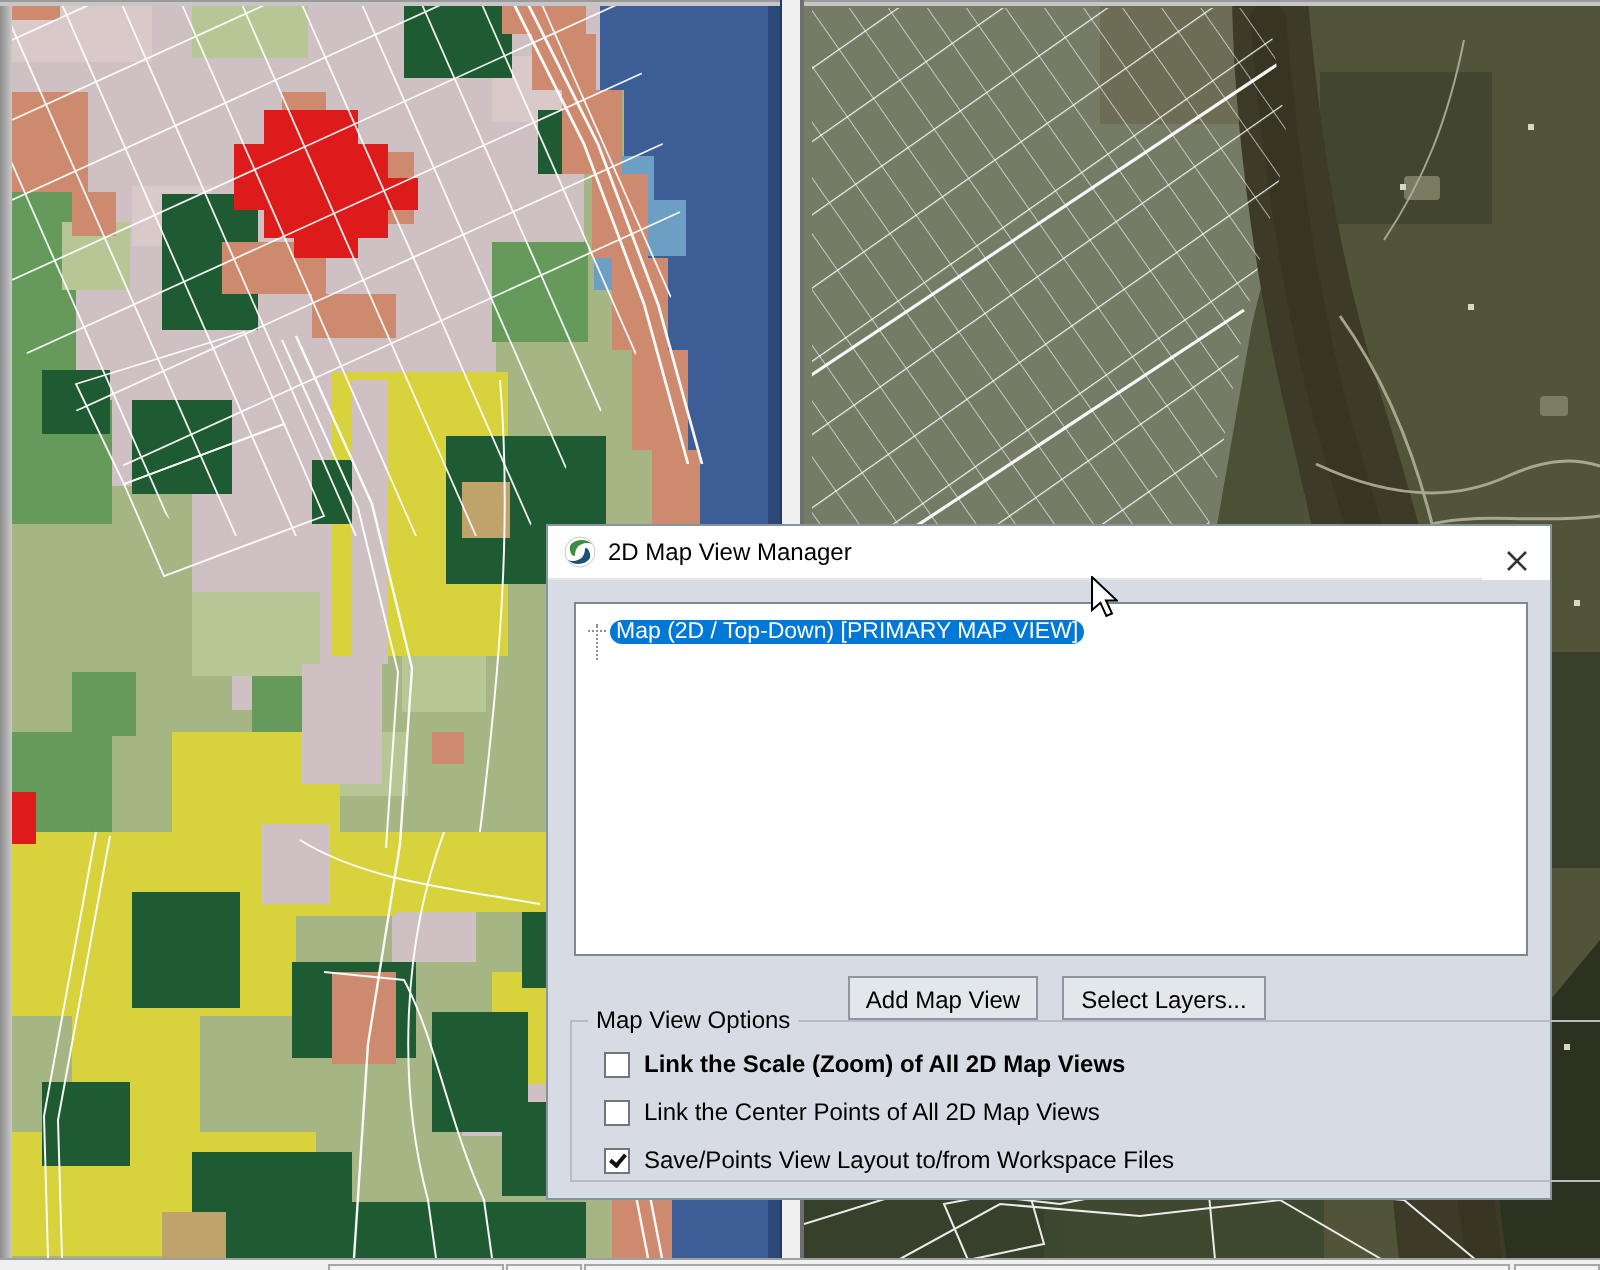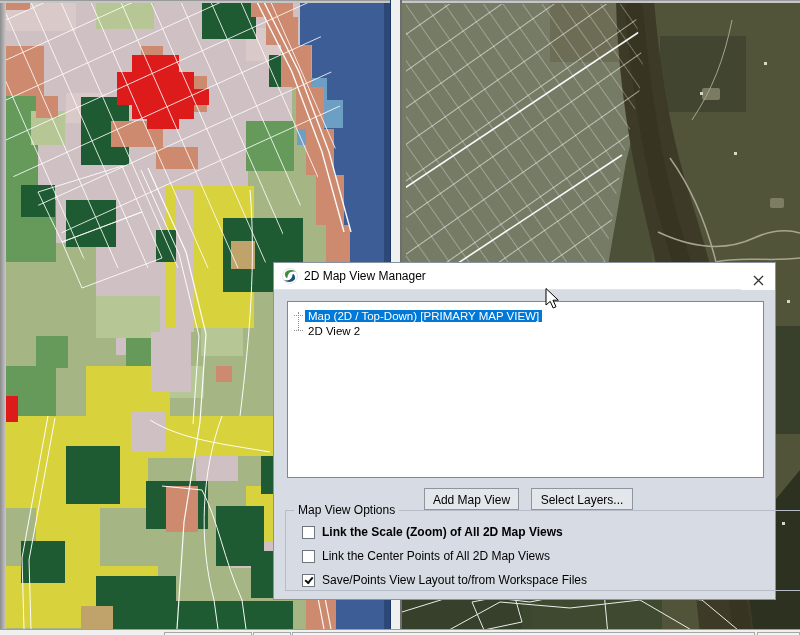--- a/index.html
+++ b/index.html
@@ -25,21 +25,21 @@
   #dlg-icon{position:absolute;left:8px;top:5px;width:16px;height:16px;}
   #dlg-close{position:absolute;right:0;top:0;width:34px;height:27px;background:#fff;border:none;cursor:pointer;}
   #dlg-close svg{margin:8px auto 0;}
 
   #dlg-list{position:absolute;left:13px;top:38px;width:477px;height:177px;background:#fff;
             border:1px solid #7f8792;box-sizing:border-box;padding-top:6px;}
   .tree-vline{position:absolute;left:10px;top:10px;height:18px;width:0;border-left:1px dotted #909090;}
   .tree-row{display:flex;align-items:center;height:15px;font-size:11.5px;color:#000;cursor:default;}
   .tree-stub{width:9px;height:0;border-top:1px dotted #909090;margin-left:6px;margin-right:2px;}
   .tree-label{padding:0 3px;white-space:nowrap;}
-  .tree-row[data-selected="true"] .tree-label{background:#0078d7;color:#fff;}
+  .tree-row[data-selected="true"] .tree-label{background:#0078d7;color:#fff;border-radius:6px;}
 
   .btn{position:absolute;height:22px;background:#e3e6ea;border:1px solid #8e959e;box-sizing:border-box;
        font-family:"Liberation Sans",sans-serif;font-size:12px;color:#000;text-align:center;line-height:20px;cursor:pointer;}
   #btn-add{left:150px;top:225px;width:95px;}
   #btn-layers{left:257px;top:225px;width:102px;}
 
   #grp{position:absolute;left:11px;top:247px;width:551px;height:81px;border:1px solid #b6bdc9;box-sizing:border-box;}
   #grp-label{position:absolute;left:8px;top:-8px;background:#d7dce4;padding:0 4px;font-size:12px;color:#000;}
   .cb-row{position:absolute;left:16px;display:flex;align-items:center;height:14px;cursor:pointer;}
   .cb{position:relative;width:13px;height:13px;background:#fff;border:1px solid #70767e;box-sizing:border-box;flex:0 0 auto;}
@@ -321,24 +321,20 @@
         </svg>
       </button>
     </div>
 
     <div id="dlg-list">
       <div class="tree-vline"></div>
       <div class="tree-row" data-selected="true">
         <span class="tree-stub"></span>
         <span class="tree-label">Map (2D / Top-Down) [PRIMARY MAP VIEW]</span>
       </div>
-      <div class="tree-row" data-selected="false">
-        <span class="tree-stub"></span>
-        <span class="tree-label">2D View 2</span>
-      </div>
     </div>
 
     <button class="btn" id="btn-layers">Select Layers...</button>
     <button class="btn" id="btn-add">Add Map View</button>
 
     <div id="grp">
       <span id="grp-label">Map View Options</span>
       <div class="cb-row" style="top:14px;font-weight:bold;">
         <span class="cb" data-checked="false"></span>
         <span class="cb-label">Link the Scale (Zoom) of All 2D Map Views</span>

